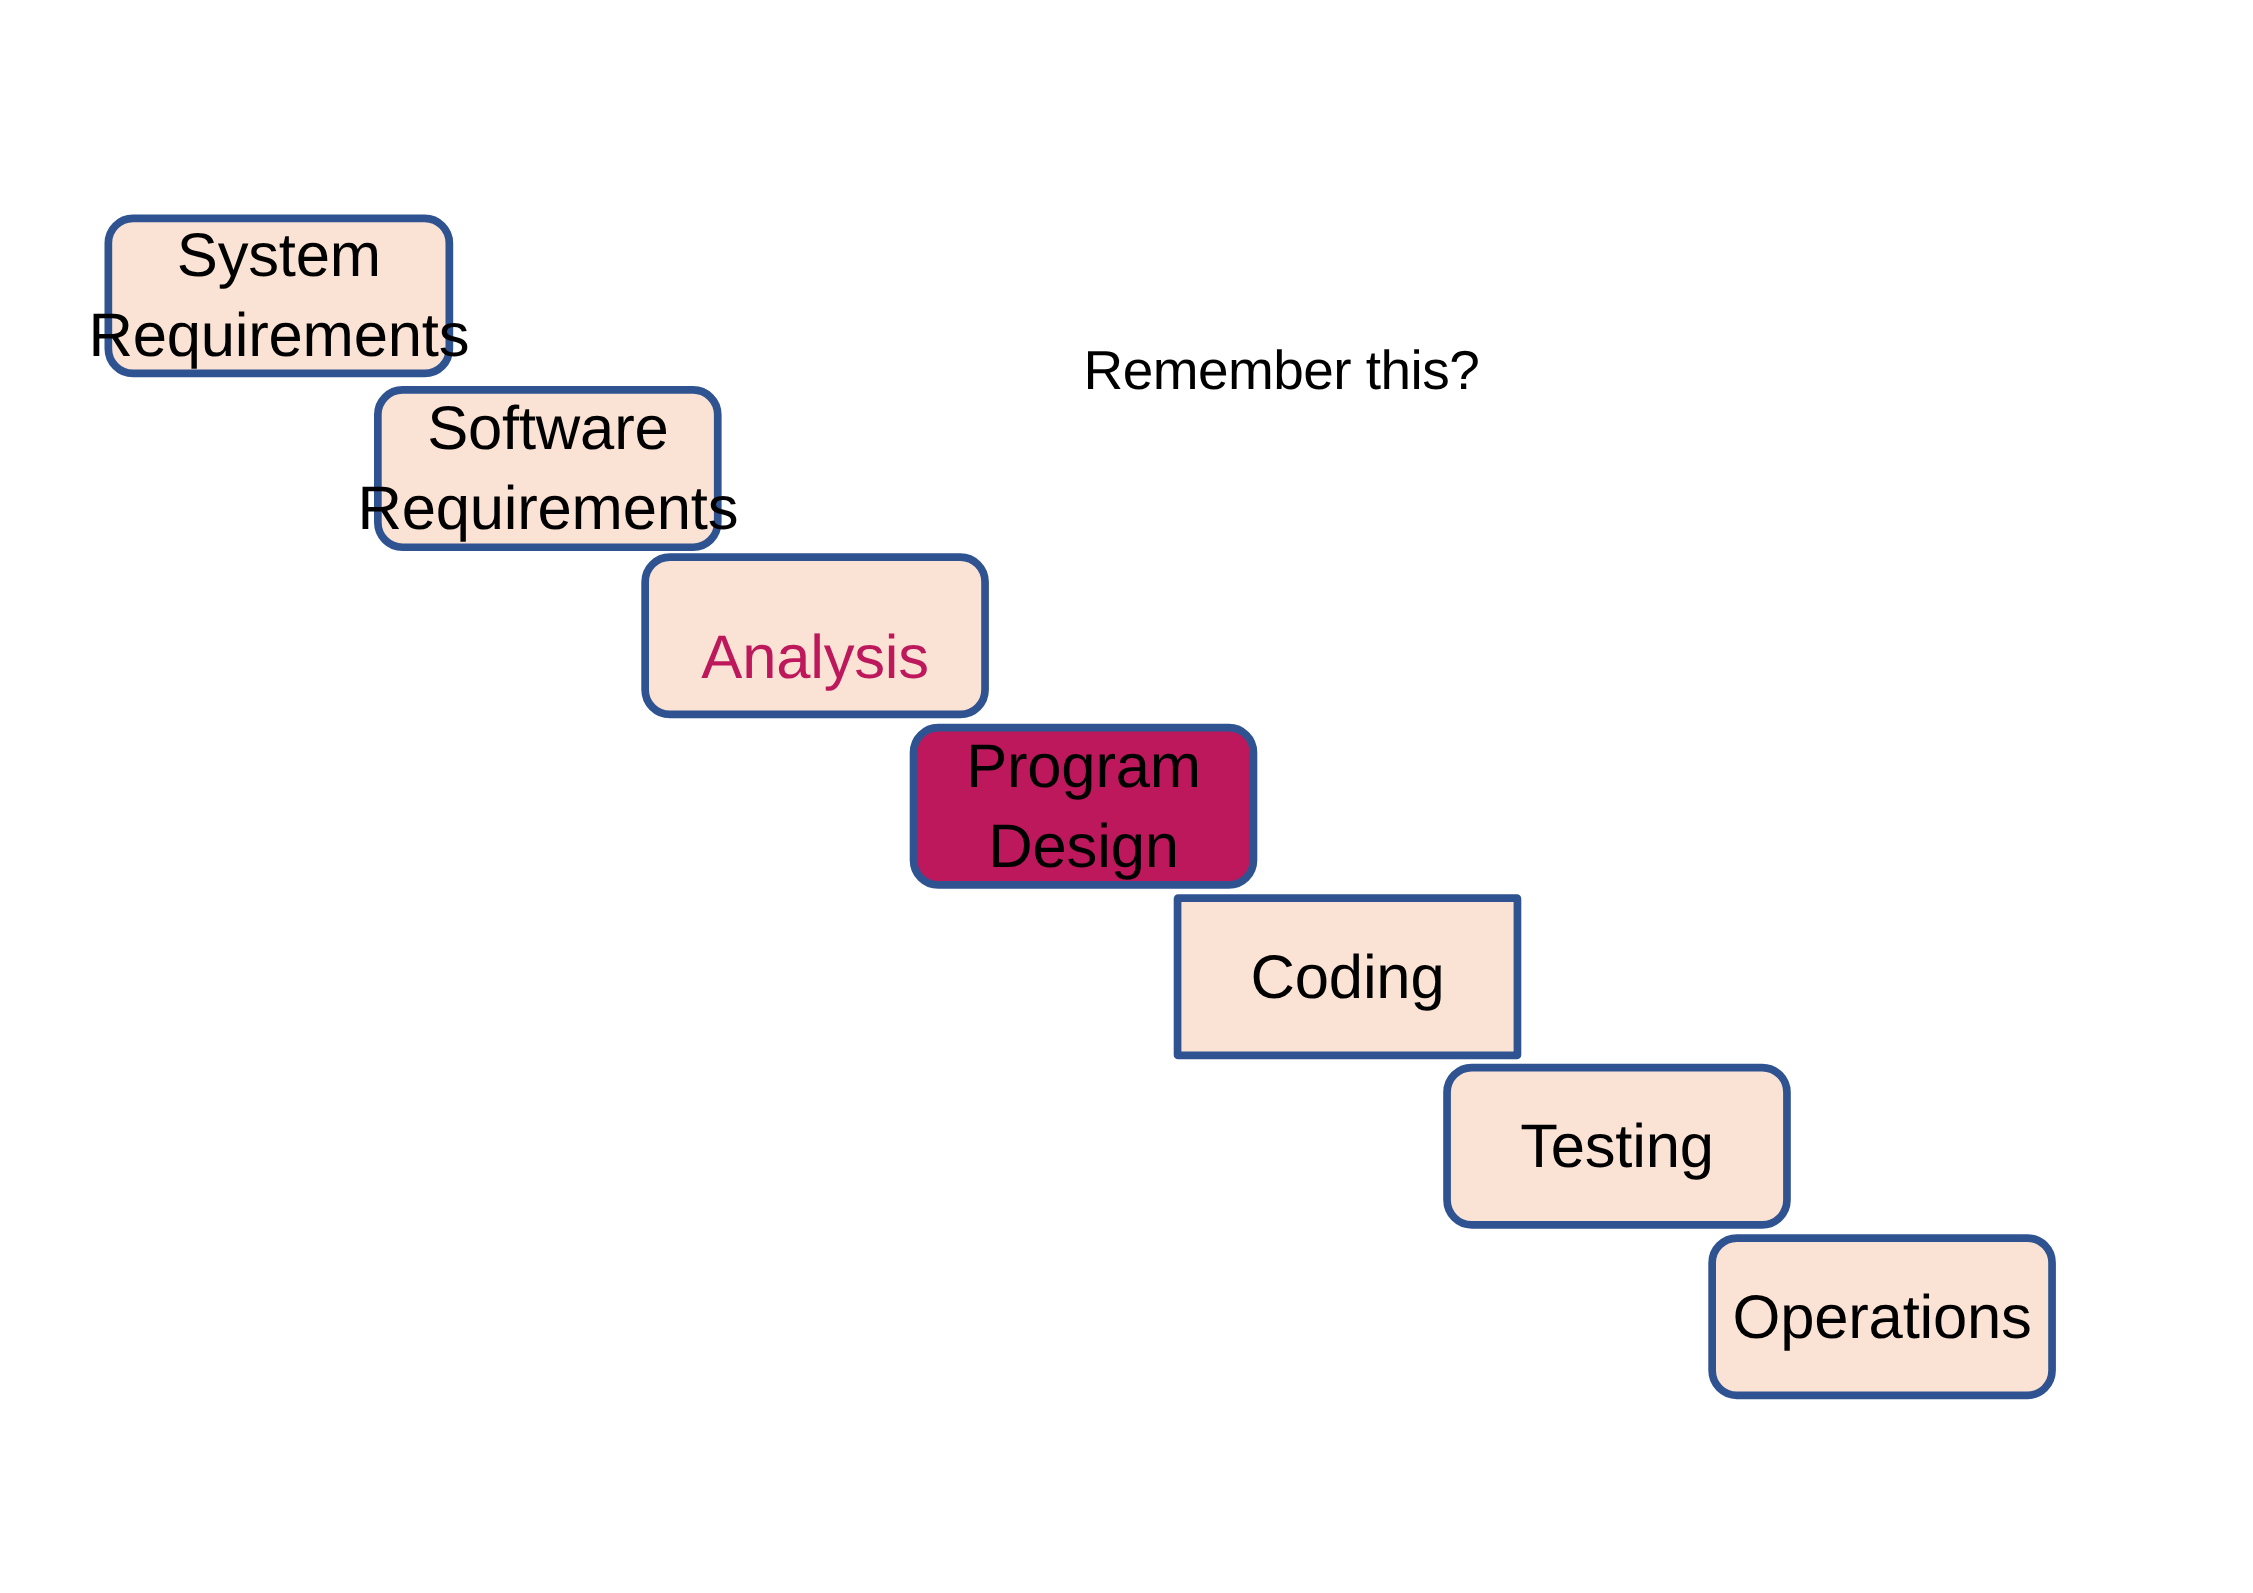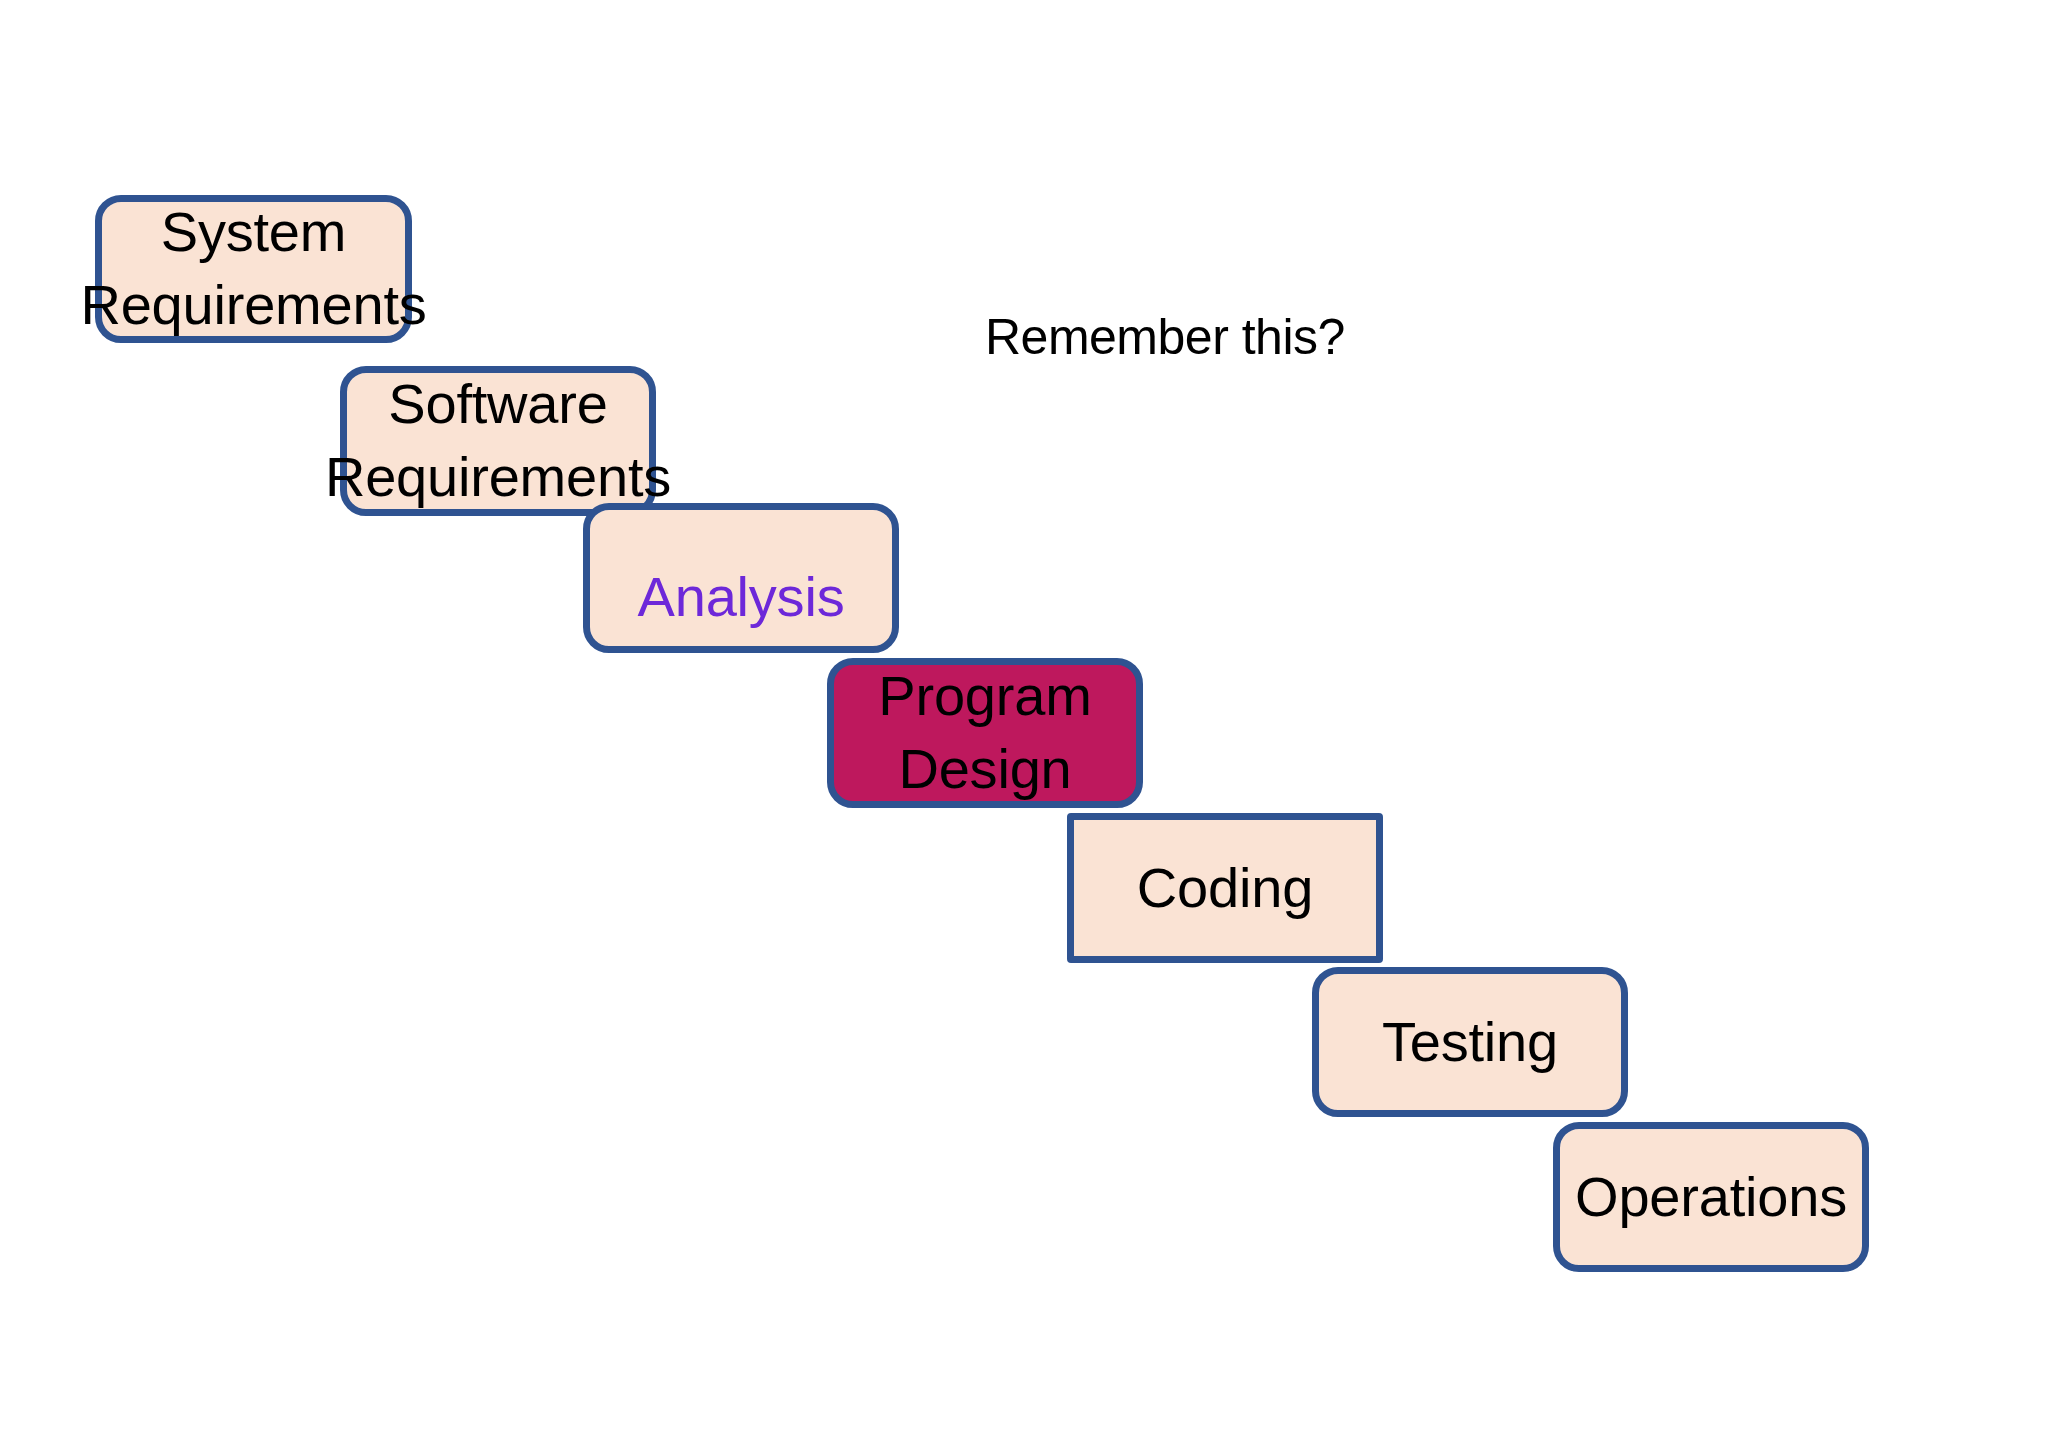--- a/index.html
+++ b/index.html
@@ -55,26 +55,26 @@
 
 <div id="slide" style="width: 2048px; height: 1448px; background: rgb(255, 255, 255);">
 
   <div class="slide-title" style="left: 985px; top: 310px; font-size: 50px; color: rgb(0, 0, 0);">Remember this?</div>
 
   <div id="stages-layer">
       <div class="stage-box" style="left: 95px; top: 195px; width: 317px; height: 148px; background: rgb(250, 227, 212); border-color: rgb(47, 83, 145); border-width: 7px; border-radius: 26px; z-index: 10;">
         <span class="stage-label" style="color: rgb(0, 0, 0);">System
 Requirements</span>
       </div>
-      <div class="stage-box" style="left: 340px; top: 351px; width: 316px; height: 150px; background: rgb(250, 227, 212); border-color: rgb(47, 83, 145); border-width: 7px; border-radius: 26px; z-index: 11; margin-top: 15px;">
+      <div class="stage-box" style="left: 340px; top: 351px; width: 316px; height: 150px; background: rgb(250, 227, 212); border-color: rgb(47, 83, 145); border-width: 7px; border-radius: 26px; z-index: 11;">
         <span class="stage-label" style="color: rgb(0, 0, 0);">Software
 Requirements</span>
       </div>
       <div class="stage-box" style="left: 583px; top: 503px; width: 316px; height: 150px; background: rgb(250, 227, 212); border-color: rgb(47, 83, 145); border-width: 7px; border-radius: 26px; z-index: 12;">
-        <span class="stage-label" style="color: #6d28d9; margin-top: 38px;">Analysis</span>
+        <span class="stage-label" style="color: #be185d; margin-top: 38px;">Analysis</span>
       </div>
       <div class="stage-box" style="left: 827px; top: 658px; width: 316px; height: 150px; background: #be185d; border-color: rgb(47, 83, 145); border-width: 7px; border-radius: 26px; z-index: 13;">
         <span class="stage-label" style="color: rgb(0, 0, 0);">Program
 Design</span>
       </div>
       <div class="stage-box" style="left: 1067px; top: 813px; width: 316px; height: 150px; background: rgb(250, 227, 212); border-color: rgb(47, 83, 145); border-width: 7px; border-radius: 4px; z-index: 14;">
         <span class="stage-label" style="color: rgb(0, 0, 0);">Coding</span>
       </div>
       <div class="stage-box" style="left: 1312px; top: 967px; width: 316px; height: 150px; background: rgb(250, 227, 212); border-color: rgb(47, 83, 145); border-width: 7px; border-radius: 26px; z-index: 15;">
         <span class="stage-label" style="color: rgb(0, 0, 0);">Testing</span>

